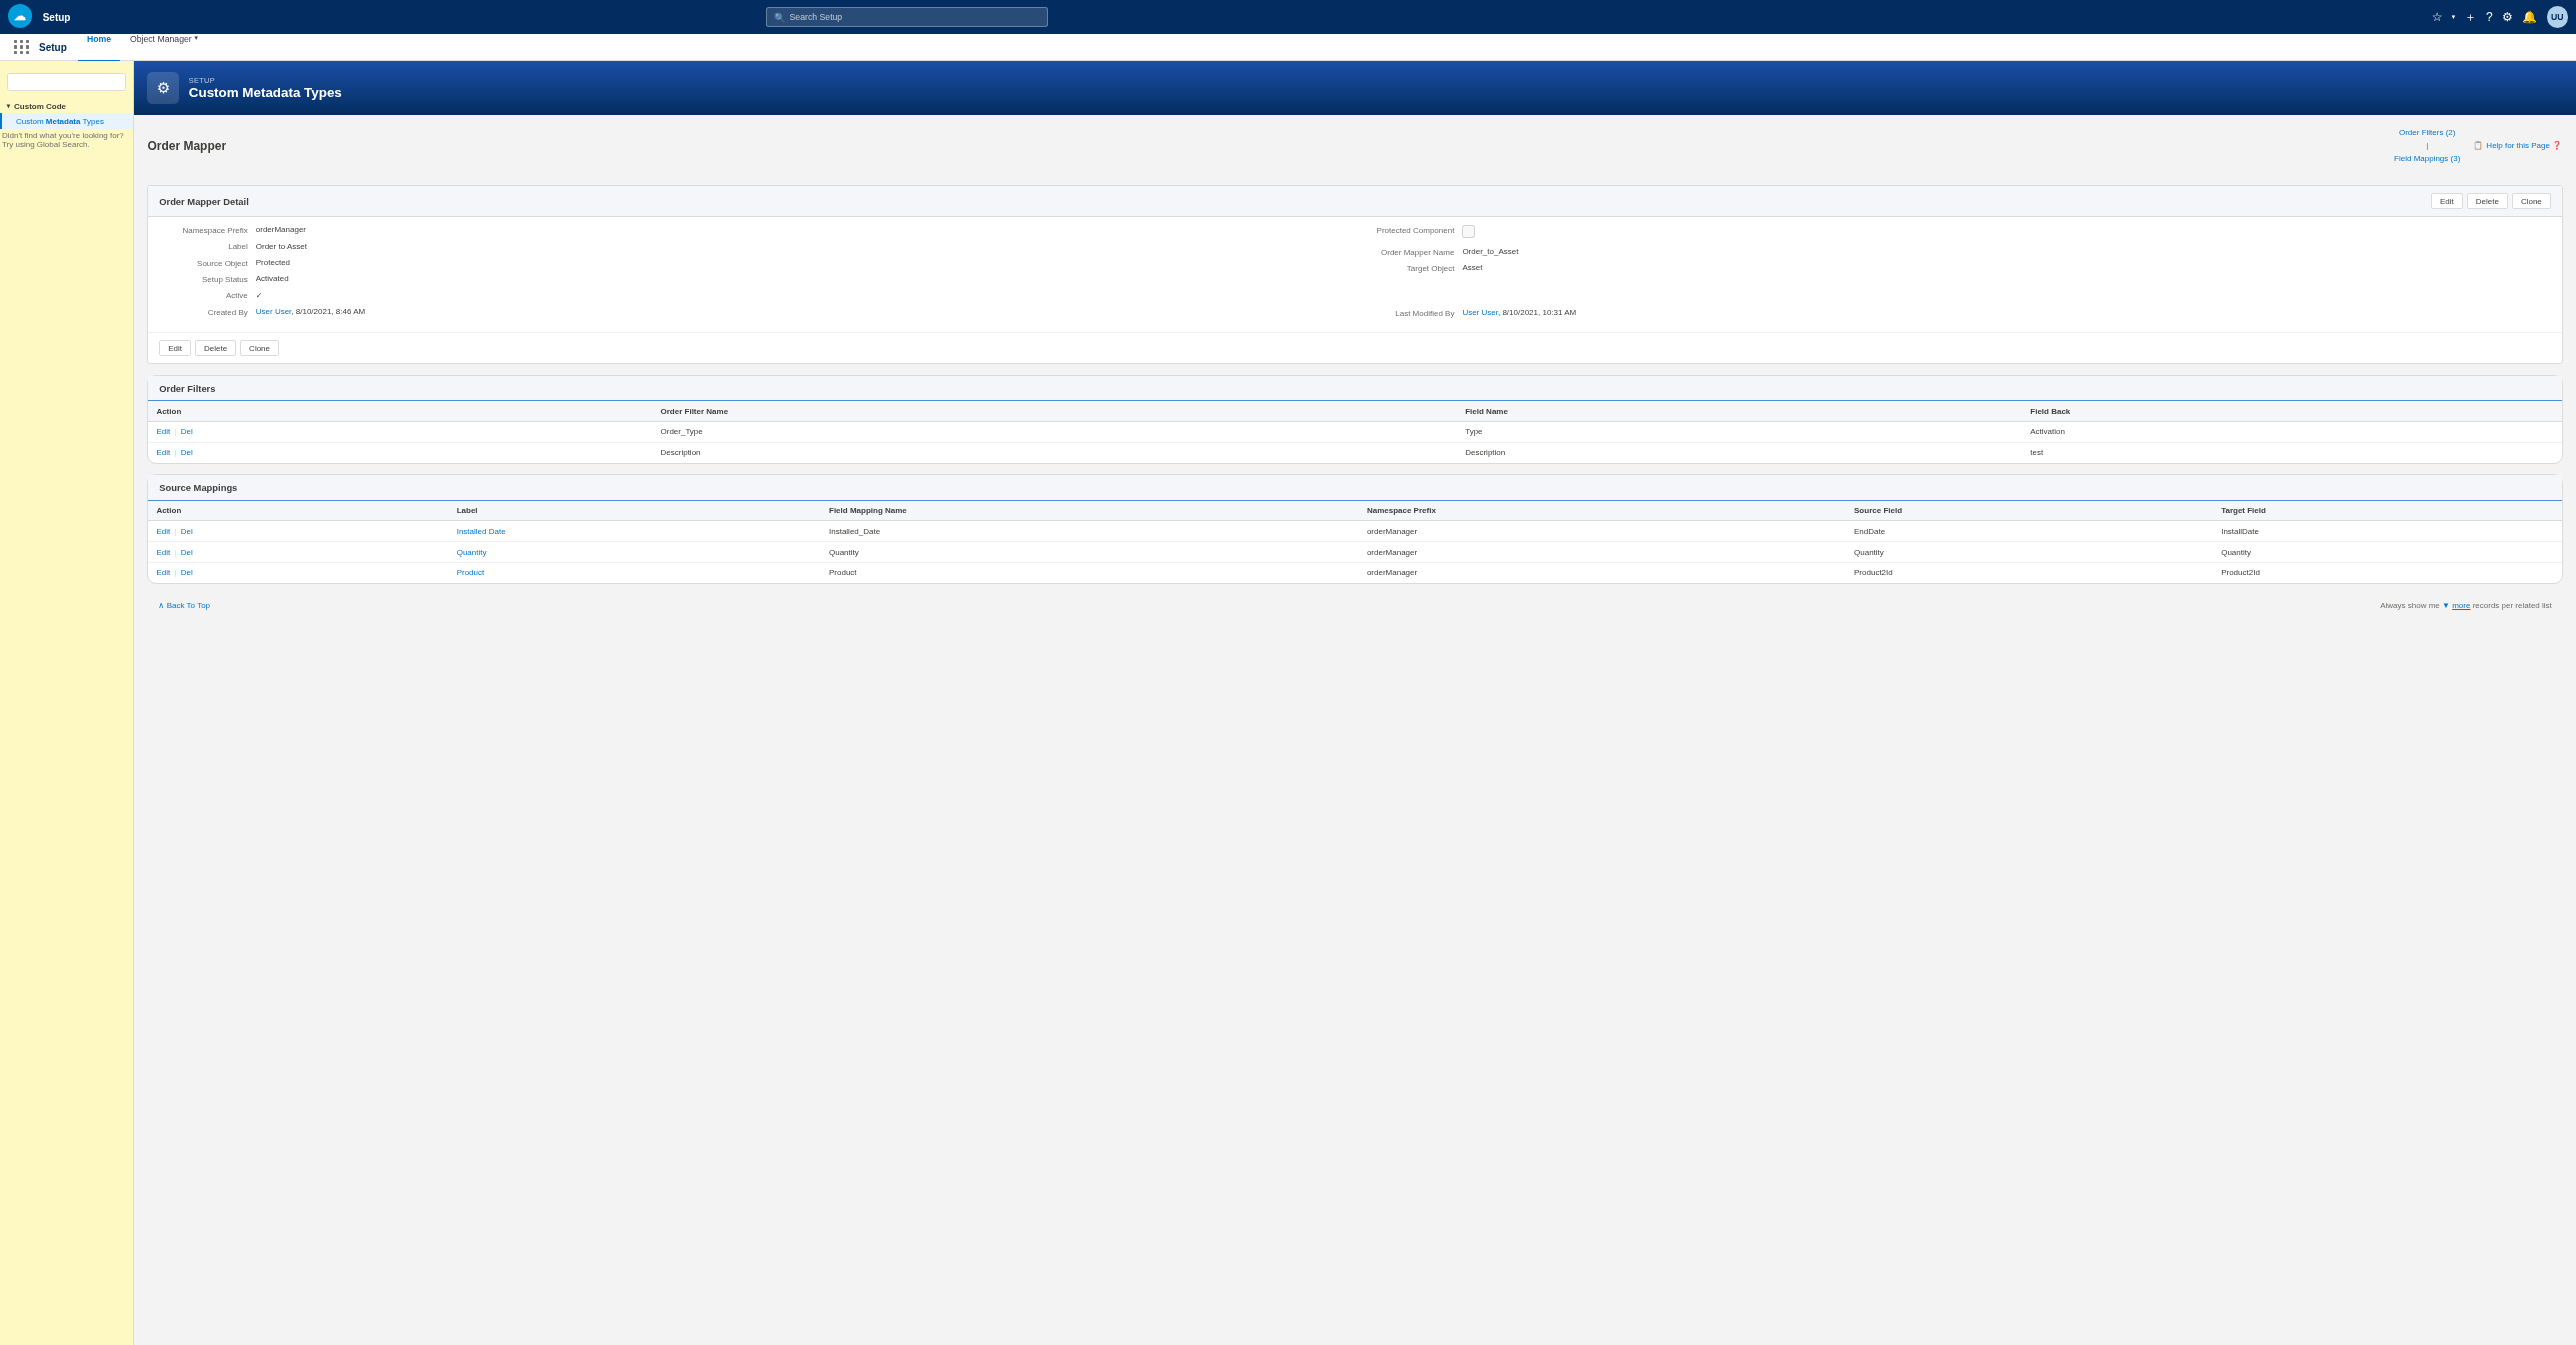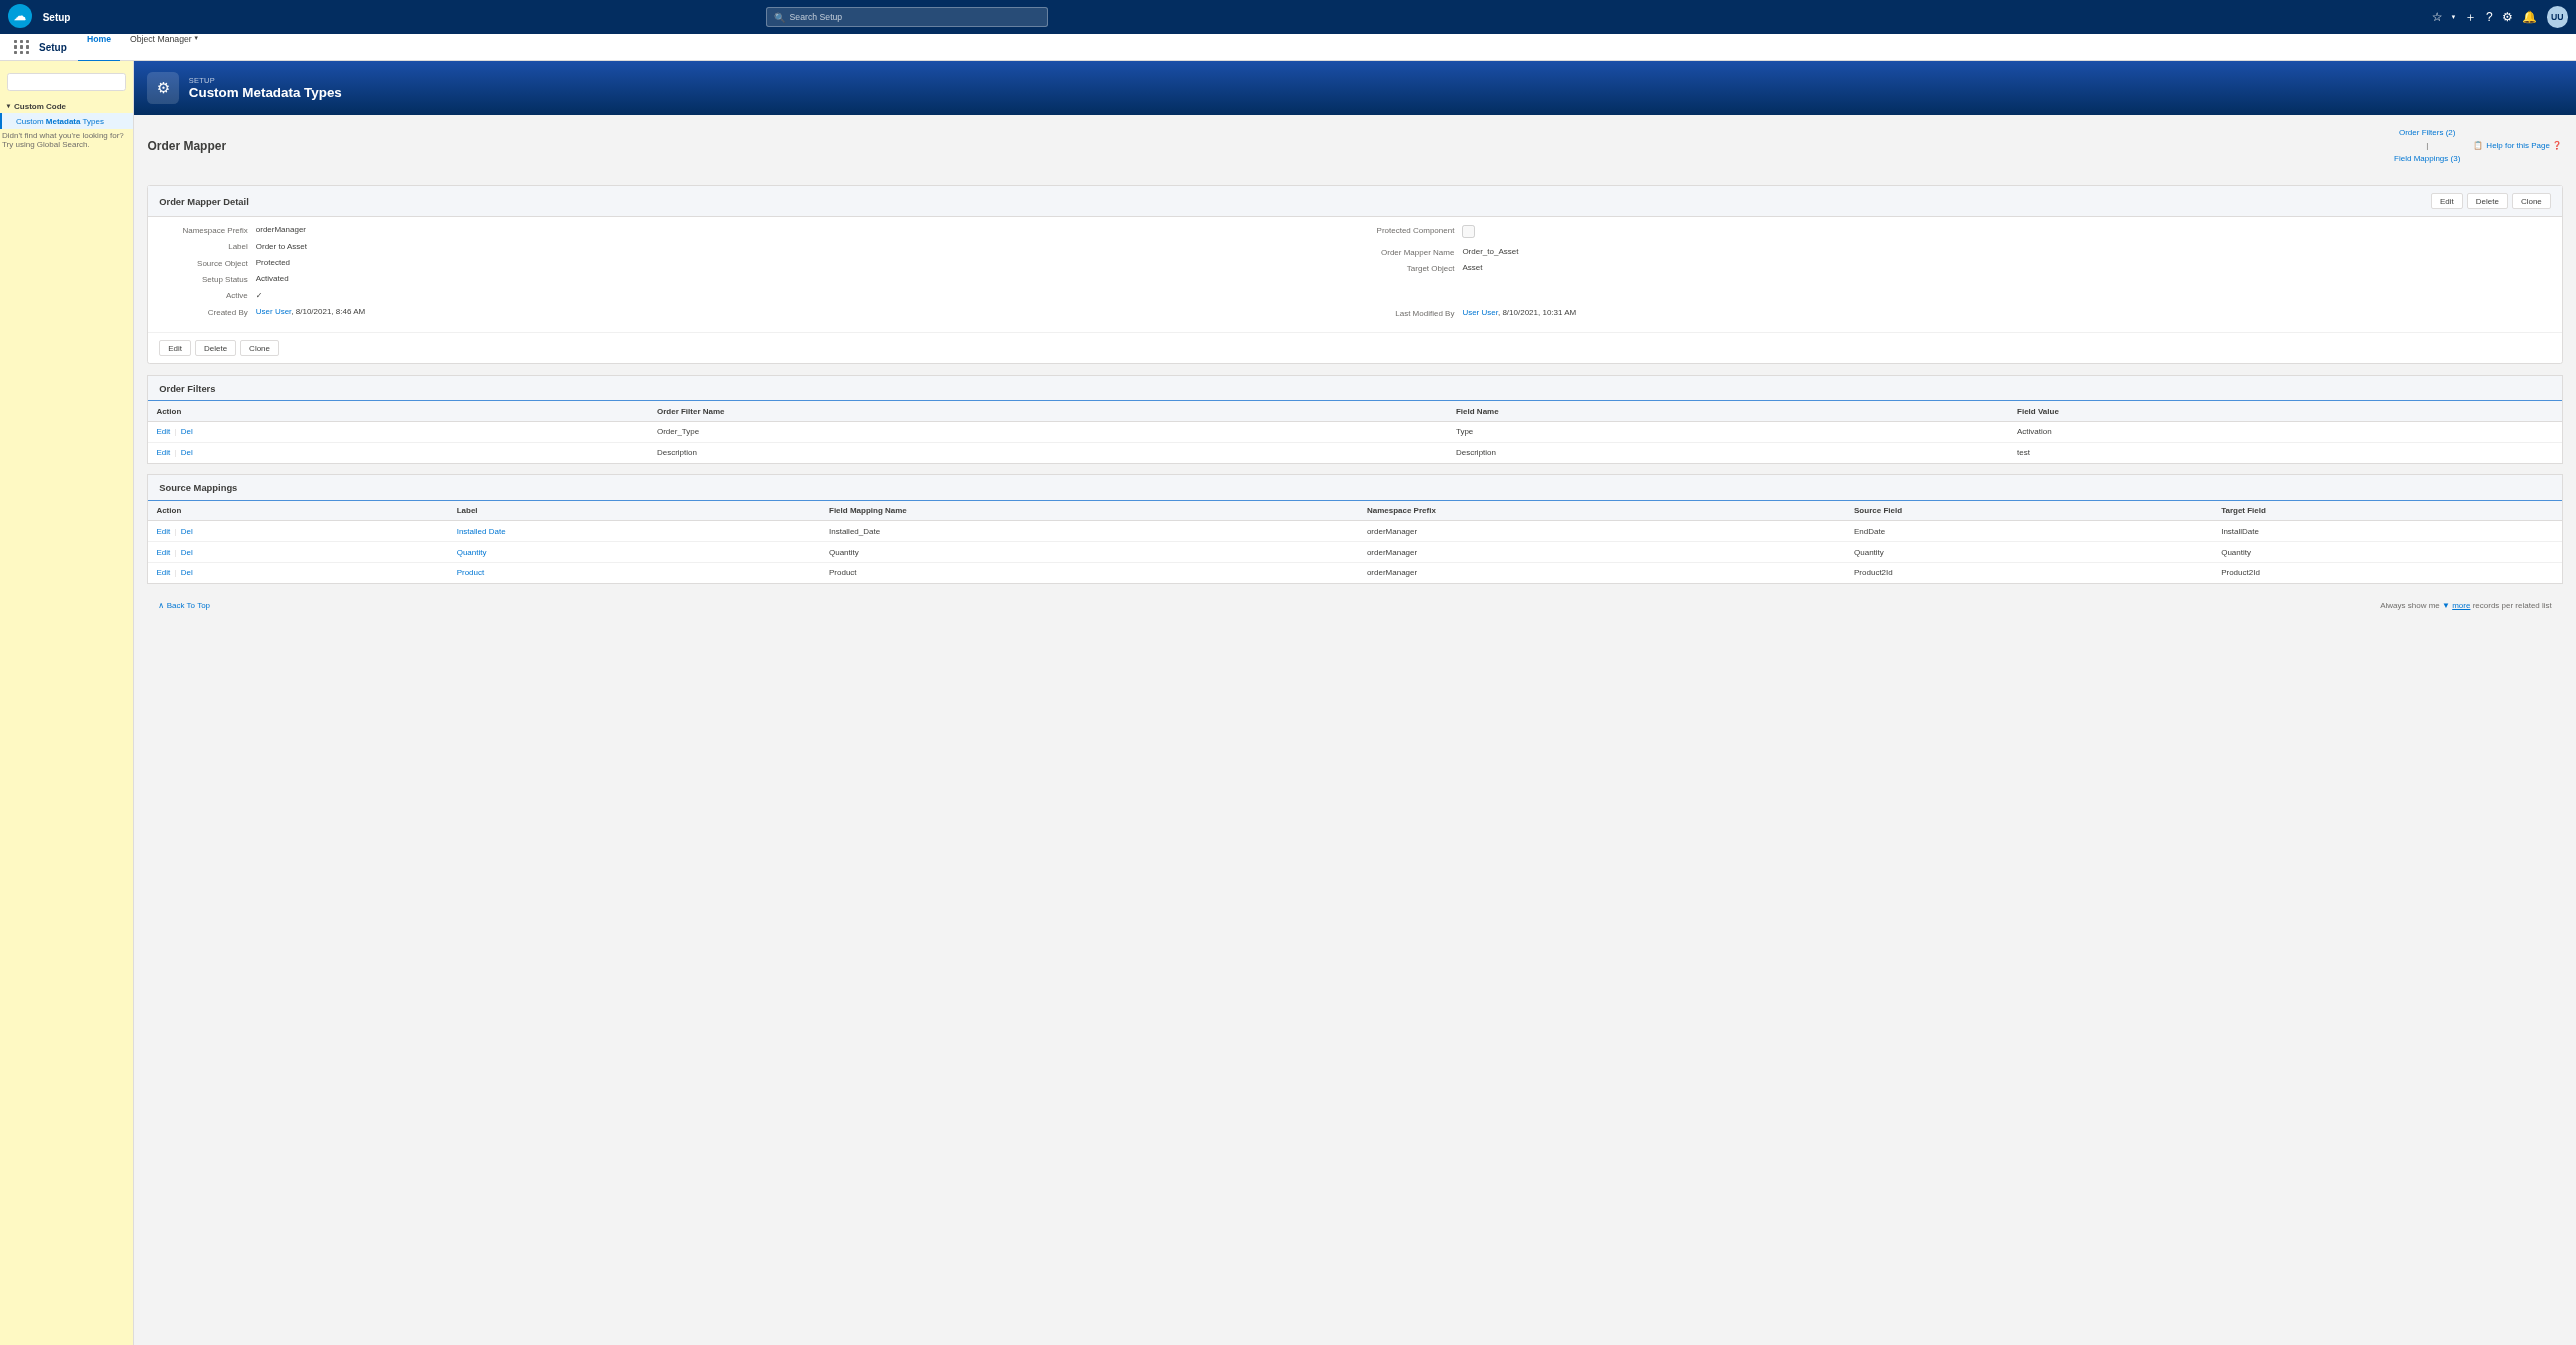--- a/index.html
+++ b/index.html
@@ -165,21 +165,21 @@
     .detail-col { padding: 8px 13.4px; }
     .field-row { display: flex; align-items: flex-start; margin-bottom: 6.7px; }
     .field-label { width: 94px; min-width: 94px; font-size: 8px; color: #706e6b; text-align: right; padding-right: 8px; padding-top: 0.7px; }
     .field-value { font-size: 8px; color: #3e3e3c; }
     .field-value a { color: #0176d3; text-decoration: none; }
 
     
     .section-panel {
       background: #fff;
       border: 0.7px solid #dddbda;
-      border-radius: 0;
+      border-radius: 9px;
       margin-bottom: 10.8px;
     }
     .section-panel-header {
       background: #f4f6f9;
       border-bottom: 1.3px solid #4a90d9;
       padding: 6.7px 10.8px;
       font-size: 9.4px;
       font-weight: 600;
       color: #3e3e3c;
     }
@@ -372,21 +372,21 @@
       <div class="section-panel">
         <div class="section-panel-header">
           <span>Order Filters</span>
         </div>
         <table class="data-table">
           <thead>
             <tr>
               <th>Action</th>
               <th>Order Filter Name</th>
               <th>Field Name</th>
-              <th>Field Value</th>
+              <th>Field Back</th>
             </tr>
           </thead>
           <tbody id="order-filters-body">
           <tr>
     <td>
       <a class="action-link" href="#">Edit</a>
       <span class="action-sep">|</span>
       <a class="action-link" href="#">Del</a>
     </td>
     <td>Order_Type</td>

